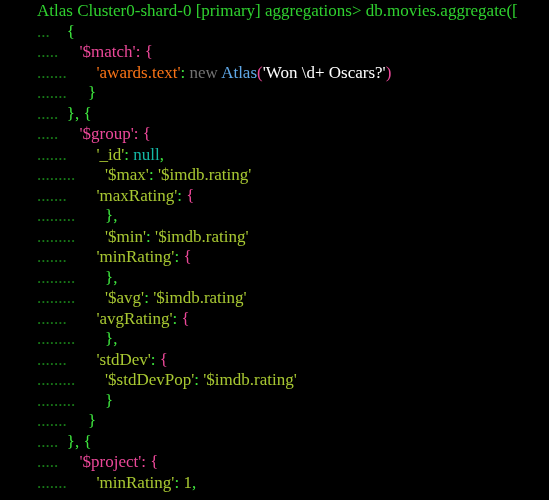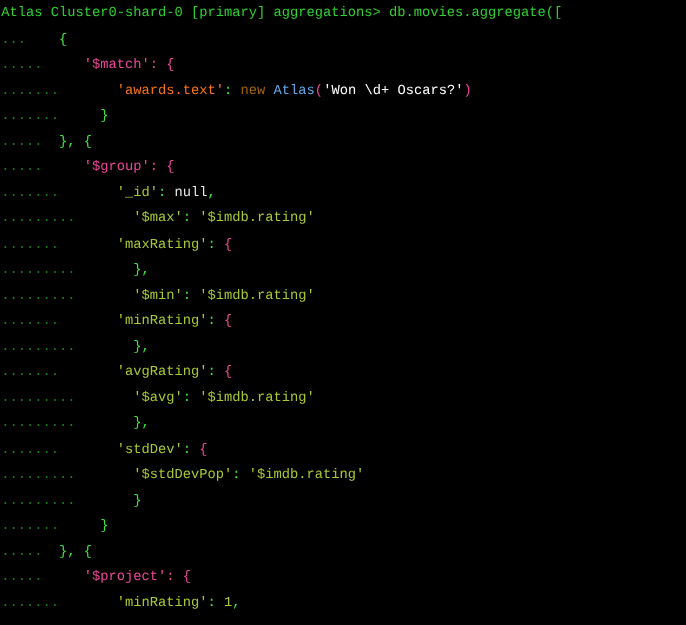--- a/index.html
+++ b/index.html
@@ -18,38 +18,39 @@
     height: 500px;
     background: #000000;
     position: relative;
     box-sizing: border-box;
     padding: 1px 0 0 1px;
   }
   .line {
     height: 20.5px;
     line-height: 20.5px;
     white-space: pre;
-    font-size: 11px;
+    font-size: 17px;
     letter-spacing: 0px;
-    font-family: Liberation Mono, monospace;
+    font-family: Liberation Serif, serif;
+    padding-left: 36px;
   }
   .line span { white-space: pre; }
 
   
   .prompt     { color: #2fd02f; }
   .cmd        { color: #2fd02f; }
   .dots       { color: #197c19; }
   .punct      { color: #3ee63e; }
   .key-green  { color: #ec4899; }
   .key-cyan   { color: #f97316; }
-  .kw-blue    { color: #a16207; }
+  .kw-blue    { color: #737373; }
   .cls-blue   { color: #5fa8e8; }
   .str-cyan   { color: #ffffff; }
   .key-olive  { color: #a8c832; }
-  .val-olive  { color: #e5e5e5; }
+  .val-olive  { color: #14b8a6; }
   .num-olive  { color: #a8c832; }
 </style>
 </head>
 <body>
 
 <div id="terminal">
   <div id="output">
       <div class="line"><span class="prompt">Atlas Cluster0-shard-0 [primary] aggregations&gt; </span><span class="cmd">db.movies.aggregate([</span></div>
       <div class="line"><span class="dots">...  </span><span class="punct">  {</span></div>
       <div class="line"><span class="dots">.....</span><span class="key-green">     '$match': {</span></div>
@@ -57,22 +58,22 @@
       <div class="line"><span class="dots">.......</span><span class="punct">     }</span></div>
       <div class="line"><span class="dots">.....</span><span class="punct">  }, {</span></div>
       <div class="line"><span class="dots">.....</span><span class="key-green">     '$group': {</span></div>
       <div class="line"><span class="dots">.......</span><span class="punct">       </span><span class="key-olive">'_id'</span><span class="punct">: </span><span class="val-olive">null</span><span class="punct">,</span></div>
       <div class="line"><span class="dots">.........</span><span class="punct">       </span><span class="key-olive">'$max'</span><span class="punct">: </span><span class="key-olive">'$imdb.rating'</span></div>
       <div class="line"><span class="dots">.......</span><span class="punct">       </span><span class="key-olive">'maxRating'</span><span class="punct">: </span><span class="key-green">{</span></div>
       <div class="line"><span class="dots">.........</span><span class="punct">       },</span></div>
       <div class="line"><span class="dots">.........</span><span class="punct">       </span><span class="key-olive">'$min'</span><span class="punct">: </span><span class="key-olive">'$imdb.rating'</span></div>
       <div class="line"><span class="dots">.......</span><span class="punct">       </span><span class="key-olive">'minRating'</span><span class="punct">: </span><span class="key-green">{</span></div>
       <div class="line"><span class="dots">.........</span><span class="punct">       },</span></div>
+      <div class="line"><span class="dots">.........</span><span class="punct">       </span><span class="key-olive">'$avg'</span><span class="punct">: </span><span class="key-olive">'$imdb.rating'</span></div>
       <div class="line"><span class="dots">.......</span><span class="punct">       </span><span class="key-olive">'avgRating'</span><span class="punct">: </span><span class="key-green">{</span></div>
-      <div class="line"><span class="dots">.........</span><span class="punct">       </span><span class="key-olive">'$avg'</span><span class="punct">: </span><span class="key-olive">'$imdb.rating'</span></div>
       <div class="line"><span class="dots">.........</span><span class="punct">       },</span></div>
       <div class="line"><span class="dots">.......</span><span class="punct">       </span><span class="key-olive">'stdDev'</span><span class="punct">: </span><span class="key-green">{</span></div>
       <div class="line"><span class="dots">.........</span><span class="punct">       </span><span class="key-olive">'$stdDevPop'</span><span class="punct">: </span><span class="key-olive">'$imdb.rating'</span></div>
       <div class="line"><span class="dots">.........</span><span class="punct">       }</span></div>
       <div class="line"><span class="dots">.......</span><span class="punct">     }</span></div>
       <div class="line"><span class="dots">.....</span><span class="punct">  }, {</span></div>
       <div class="line"><span class="dots">.....</span><span class="key-green">     '$project': {</span></div>
       <div class="line"><span class="dots">.......</span><span class="punct">       </span><span class="key-olive">'minRating'</span><span class="punct">: </span><span class="num-olive">1</span><span class="punct">,</span></div>
     </div>
 

